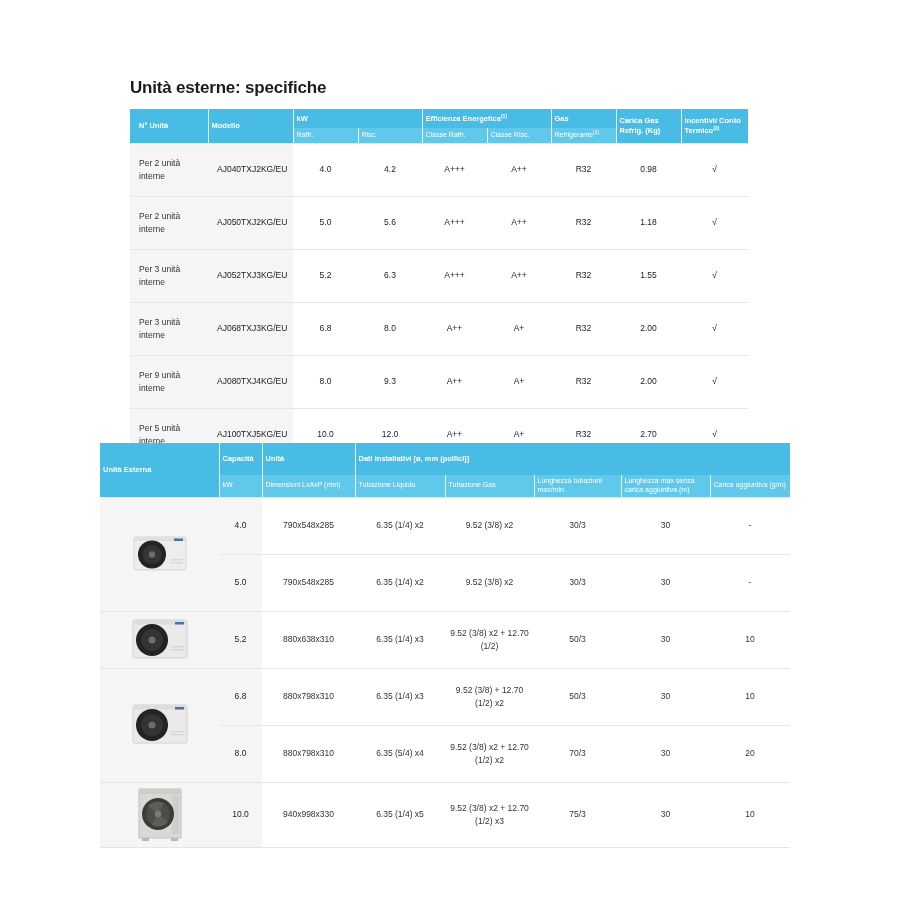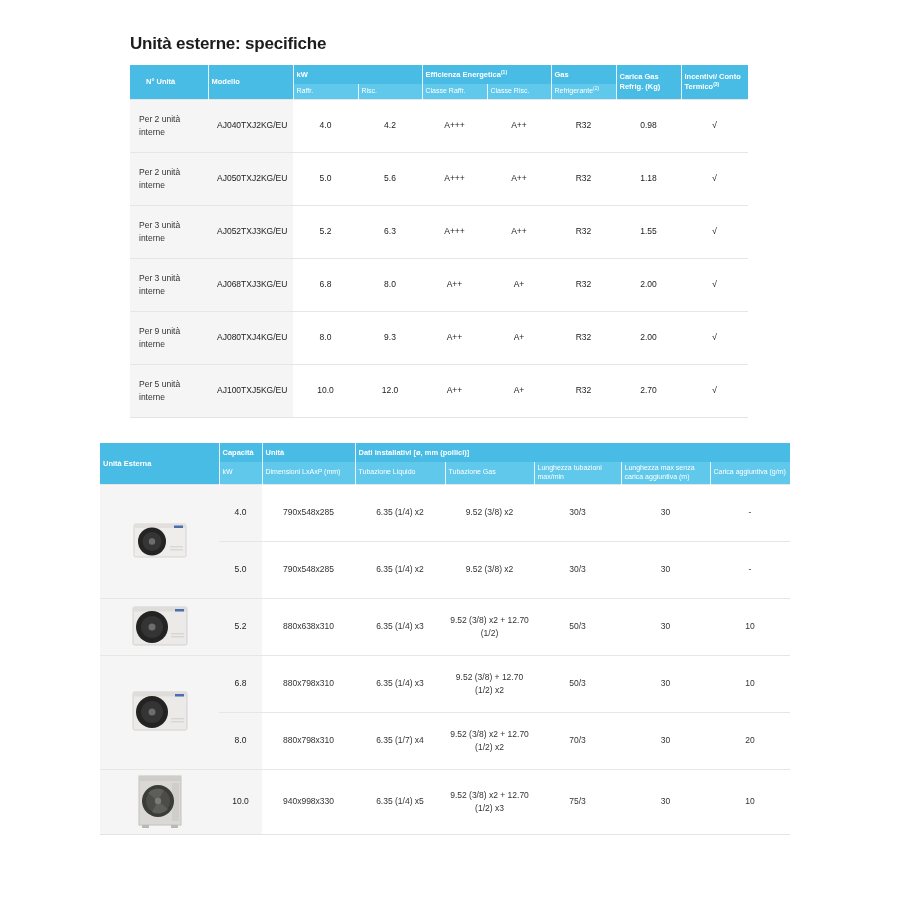--- a/index.html
+++ b/index.html
@@ -1,29 +1,29 @@
 <!DOCTYPE html>
 <html><head>
 <meta charset="utf-8">
 <style>
   * { box-sizing: border-box; margin: 0; padding: 0; }
   html, body { width: 900px; height: 900px; background: #ffffff; font-family: "Liberation Sans", sans-serif; }
   .section { position: absolute; }
   .sec1 { left: 130px; top: 34px; width: 618px; }
   .sec2 { left: 100px; top: 443px; width: 690px; }
-  .sec-title { font-size: 17px; font-weight: 700; color: #1c1c1c; letter-spacing: -0.2px; margin-bottom: 11px; }
+  .sec-title { font-size: 17px; font-weight: 700; color: #1c1c1c; letter-spacing: -0.2px; margin-bottom: 11px; margin-top: 44px; }
   table.t { border-collapse: collapse; table-layout: fixed; width: 100%; border-bottom: 1px solid #e4e4e4; }
   th.h { color: #ffffff; font-weight: 700; text-align: left; vertical-align: middle; padding: 2px 3px; line-height: 1.25; }
   th.main { background: #49bce5; font-size: 7.5px; }
   th.sub  { background: #60c8eb; font-size: 7px; font-weight: 400; }
   th.bl { border-left: 1px solid rgba(255,255,255,0.85); }
   th sup { font-size: 5px; vertical-align: super; line-height: 0; }
   .t1 thead tr:nth-child(1) th { height: 19px; }
   .t1 thead tr:nth-child(2) th { height: 15px; }
-  .t2 thead tr:nth-child(1) th { height: 19px; }
+  .t2 thead tr:nth-child(1) th { height: 32px; }
   .t2 thead tr:nth-child(2) th { height: 19px; }
   td { font-size: 8.5px; color: #222; text-align: center; vertical-align: middle;
        border-top: 1px solid #e6e6e6; padding: 3px 4px; line-height: 1.5; }
   .t1 td { height: 53px; }
   .t2 td { height: 57px; }
   td.gray { background: #f5f5f5; }
   td.left { text-align: left; padding-left: 9px; }
   td.bold { font-weight: 400; }
   td.reg  { font-weight: 400; color: #333; }
   td.check { font-size: 9px; font-weight: 400; }
@@ -42,21 +42,21 @@
         <col style="width:65px">
         <col style="width:64px">
       <col style="width:65px">
         <col style="width:64px">
         <col style="width:65px">
         <col style="width:65px">
         <col style="width:67px">
     </colgroup>
     <thead>
       <tr>
-        <th rowspan="2" class="h main" style="text-align:left;padding-left:16px">N° Unità</th>
+        <th rowspan="2" class="h main" style="text-align:left;padding-left:9px">N° Unità</th>
         <th rowspan="2" class="h main bl">Modello</th>
         <th colspan="2" class="h main bl">kW</th>
         <th colspan="2" class="h main bl"><span>Efficienza Energetica</span><sup>(1)</sup></th>
         <th class="h main bl">Gas</th>
         <th rowspan="2" class="h main bl">Carica Gas Refrig. (Kg)</th>
         <th rowspan="2" class="h main bl"><span>Incentivi/ Conto Termico</span><sup>(3)</sup></th>
       </tr>
       <tr>
         <th class="h sub bl">Raffr.</th>
         <th class="h sub bl">Risc.</th>
@@ -234,21 +234,21 @@
           <td class="reg">880x798x310</td>
           <td class="reg">6.35 (1/4) x3</td>
           <td class="reg">9.52 (3/8) + 12.70 (1/2) x2</td>
           <td class="reg">50/3</td>
           <td class="reg">30</td>
           <td class="reg">10</td>
         </tr>
         <tr>
           <td class="gray bold">8.0</td>
           <td class="reg">880x798x310</td>
-          <td class="reg">6.35 (1/7) x4</td>
+          <td class="reg">6.35 (5/4) x4</td>
           <td class="reg">9.52 (3/8) x2 + 12.70 (1/2) x2</td>
           <td class="reg">70/3</td>
           <td class="reg">30</td>
           <td class="reg">20</td>
         </tr>
         <tr>
           <td rowspan="1" class="img-cell">
             <svg width="52" height="58" viewBox="0 0 52 58">
               <rect x="5" y="3" width="42" height="49" fill="#d9d8d5" stroke="#c3c2bf"></rect>
               <rect x="5" y="3" width="42" height="5" fill="#cecdca"></rect>

